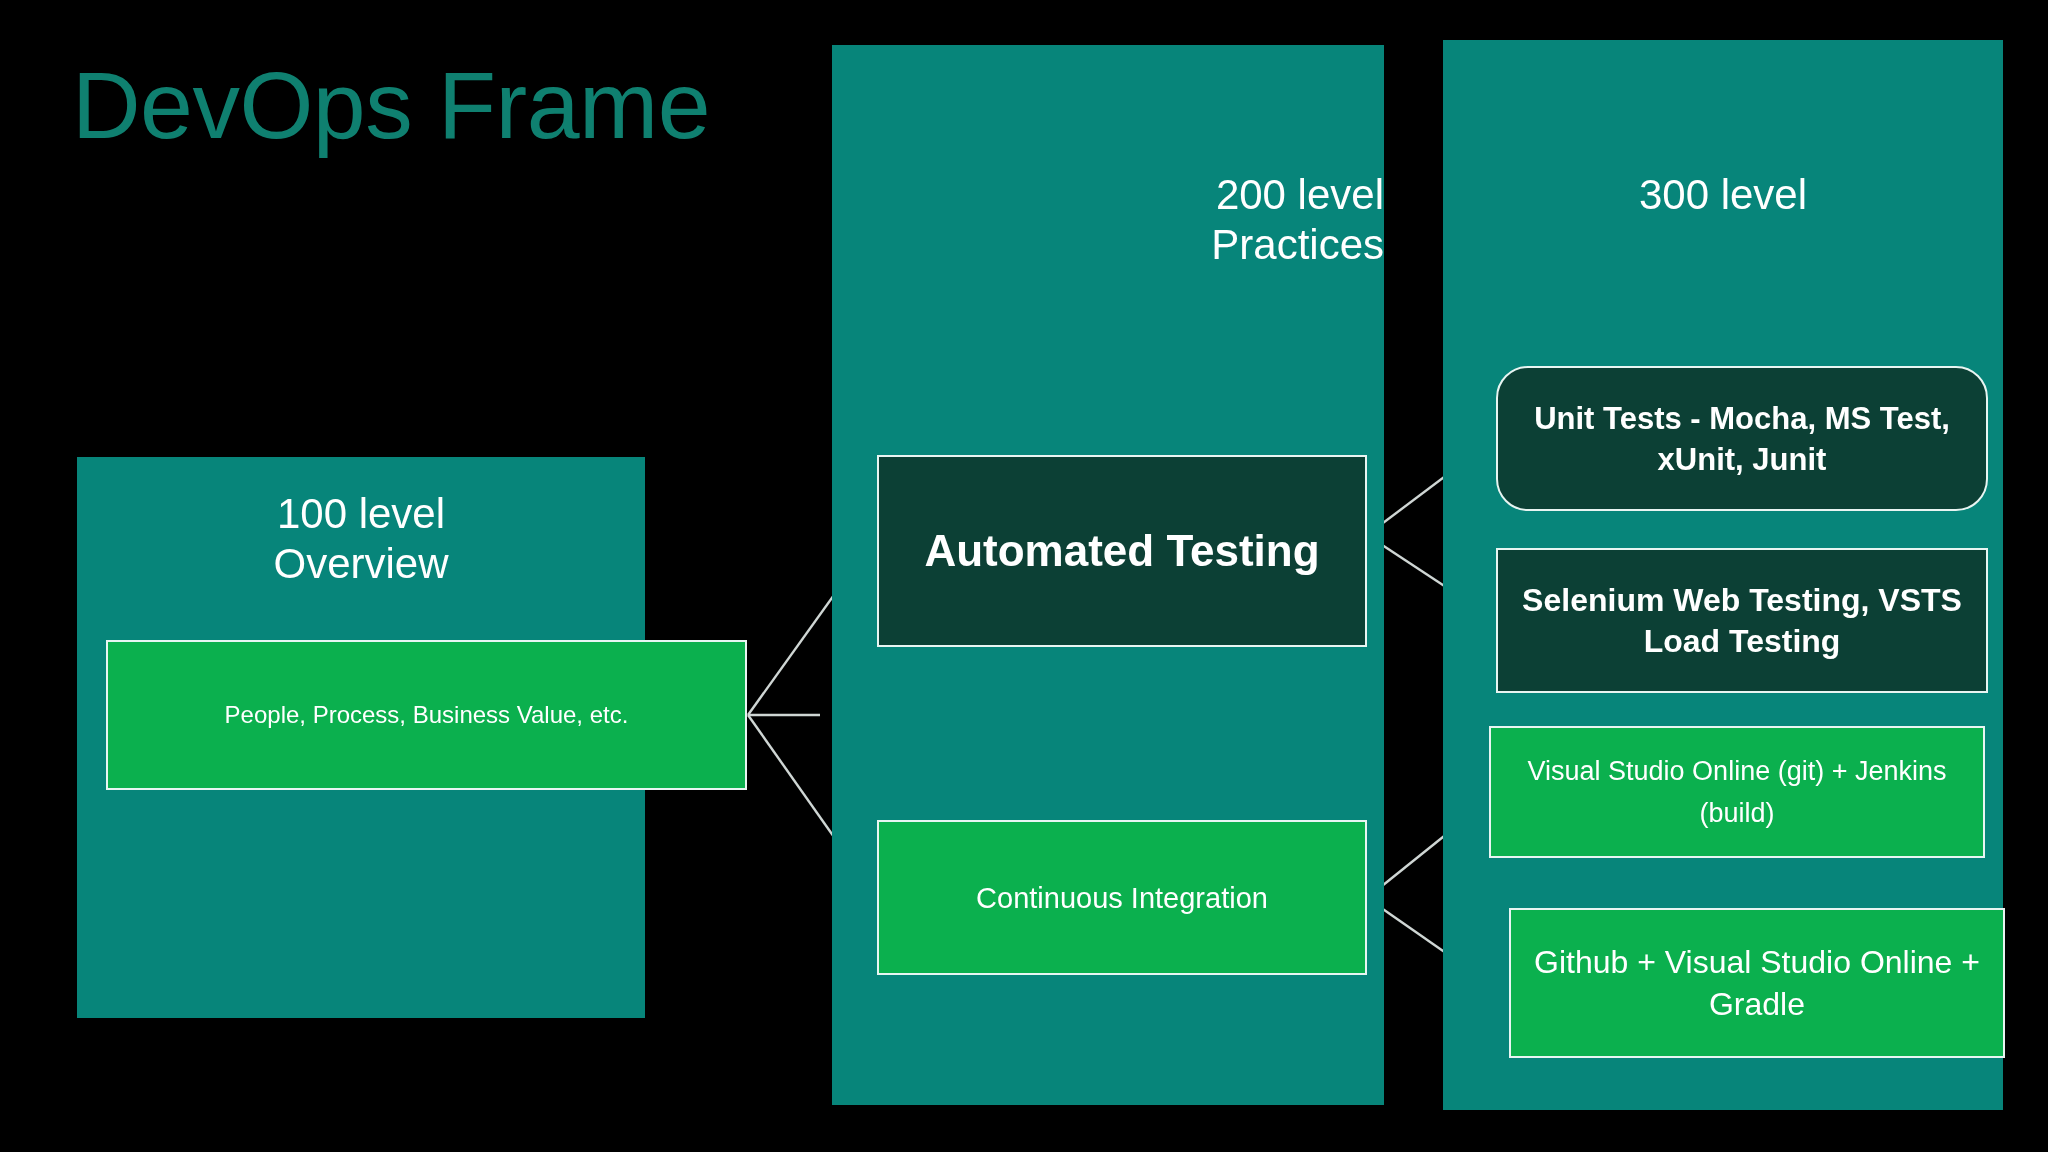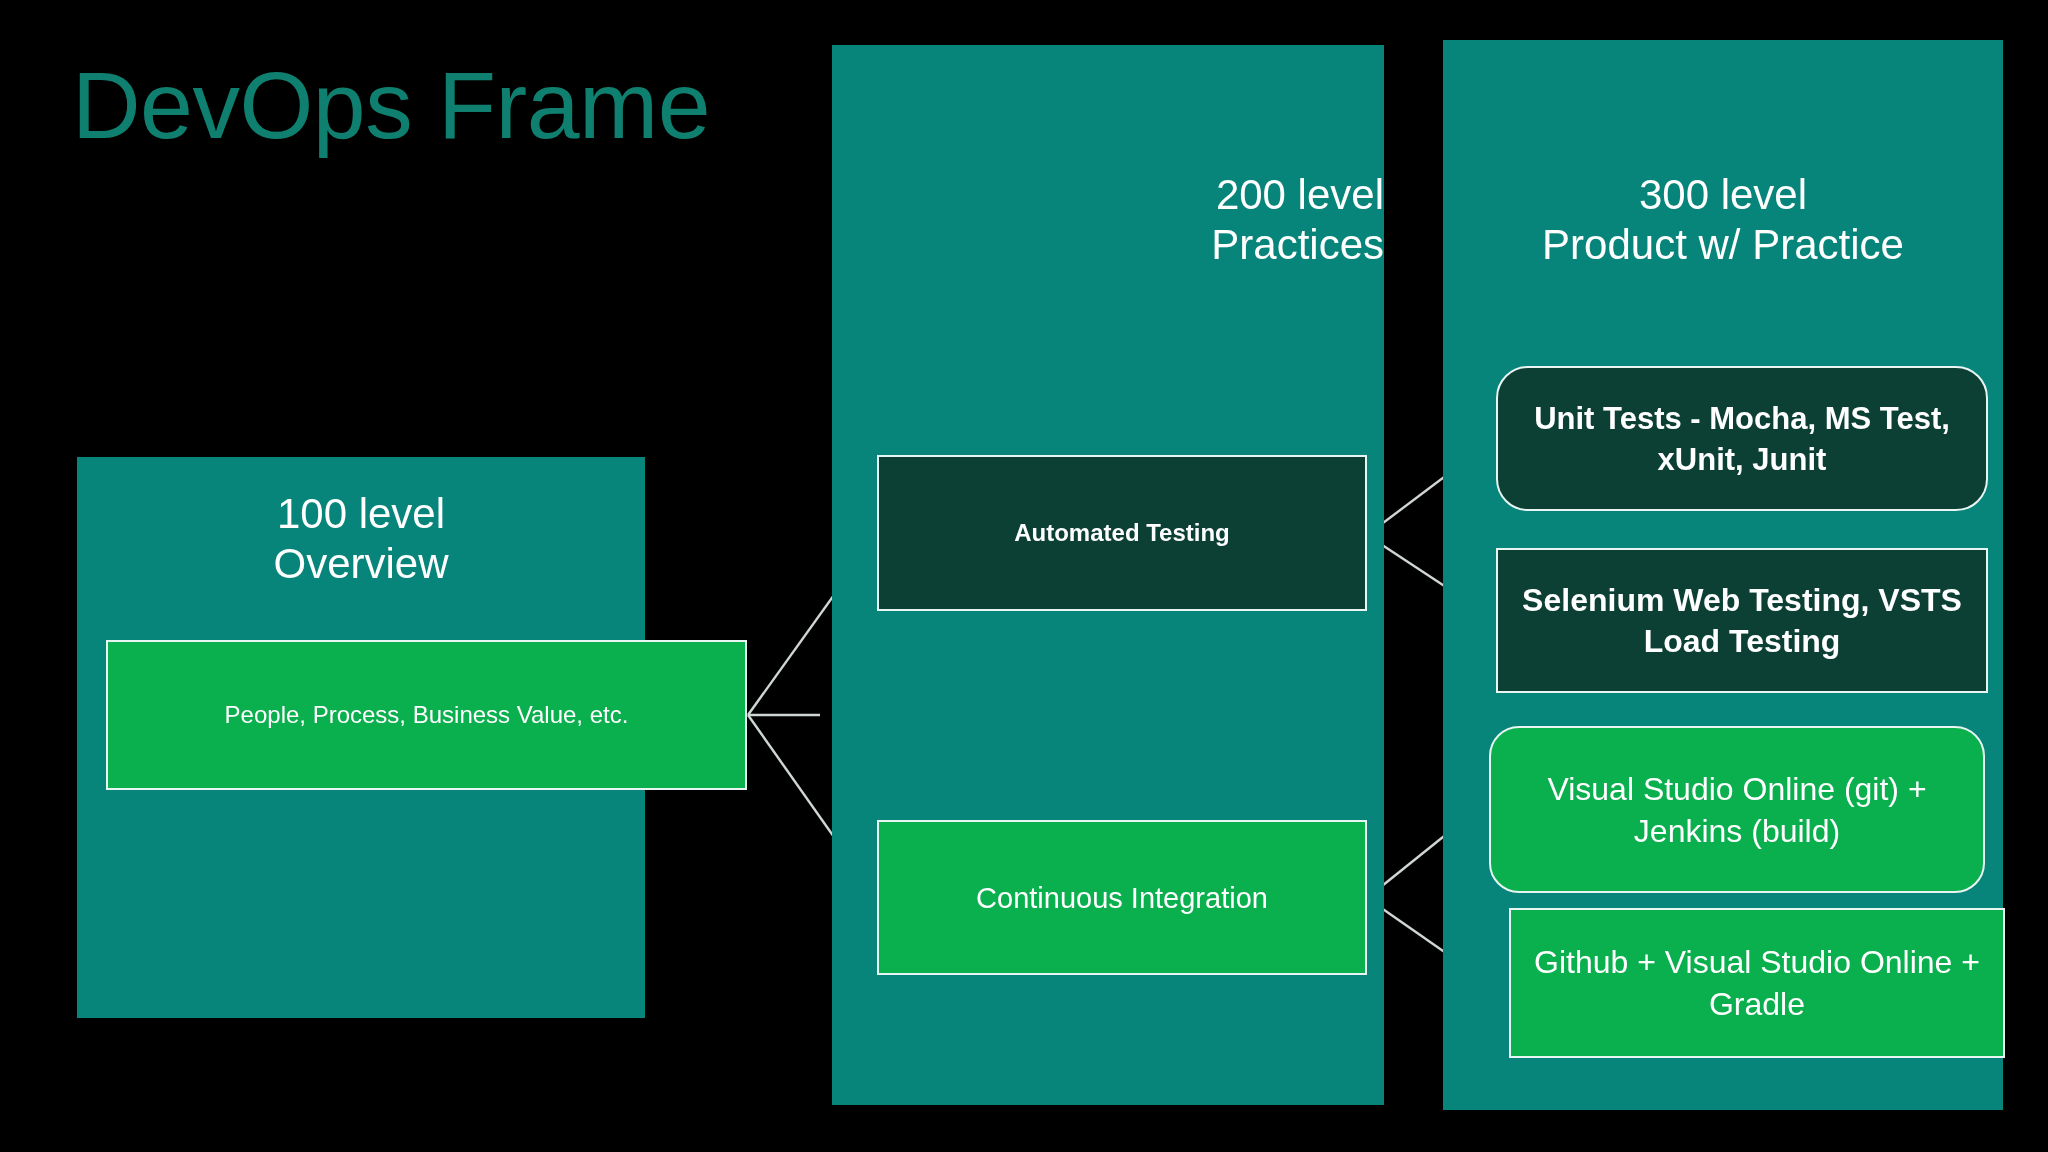--- a/index.html
+++ b/index.html
@@ -77,40 +77,40 @@
   .node .node-text { width: 100%; }
 
   
   #node-people {
     left: 106px; top: 640px; width: 641px; height: 150px;
     font-size: 24px; line-height: 42px; font-weight: 400;
   }
 
   
   #node-automated-testing {
-    left: 877px; top: 455px; width: 490px; height: 156px;
-    font-size: 24px; line-height: 44px; font-weight: 700;
+    left: 877px; top: 455px; width: 490px; height: 192px;
+    font-size: 44px; line-height: 44px; font-weight: 700;
   }
   #node-continuous-integration {
     left: 877px; top: 820px; width: 490px; height: 155px;
     font-size: 29px; line-height: 44px; font-weight: 400;
   }
 
   
   #node-unit-tests {
     left: 1496px; top: 366px; width: 492px; height: 145px;
     font-size: 31px; line-height: 41px; font-weight: 700; border-radius: 32px;
   }
   #node-selenium {
     left: 1496px; top: 548px; width: 492px; height: 145px;
     font-size: 32px; line-height: 41px; font-weight: 700;
   }
   #node-vso-jenkins {
-    left: 1489px; top: 726px; width: 496px; height: 167px;
-    font-size: 32px; line-height: 42px; font-weight: 400; border-radius: 30px;
+    left: 1489px; top: 726px; width: 496px; height: 132px;
+    font-size: 27px; line-height: 42px; font-weight: 400;
   }
   #node-github-gradle {
     left: 1489px; top: 908px; width: 496px; height: 150px;
     font-size: 32px; line-height: 42px; font-weight: 400; margin-left: 20px;
   }
 
   
   #connectors {
     position: absolute;
     left: 0; top: 0;
@@ -165,21 +165,20 @@
     <span class="node-text">Automated Testing</span>
   </div>
 
   <div class="node green" id="node-continuous-integration">
     <span class="node-text">Continuous Integration</span>
   </div>
 
   <div class="panel" id="panel-300">
     <div class="panel-header">
       <div>300 level</div>
-      <div>Product w/ Practice</div>
     </div>
   </div>
 
   <div class="node dark" id="node-unit-tests">
     <span class="node-text">Unit Tests - Mocha, MS Test, xUnit, Junit</span>
   </div>
 
   <div class="node dark" id="node-selenium">
     <span class="node-text">Selenium Web Testing, VSTS Load Testing</span>
   </div>

